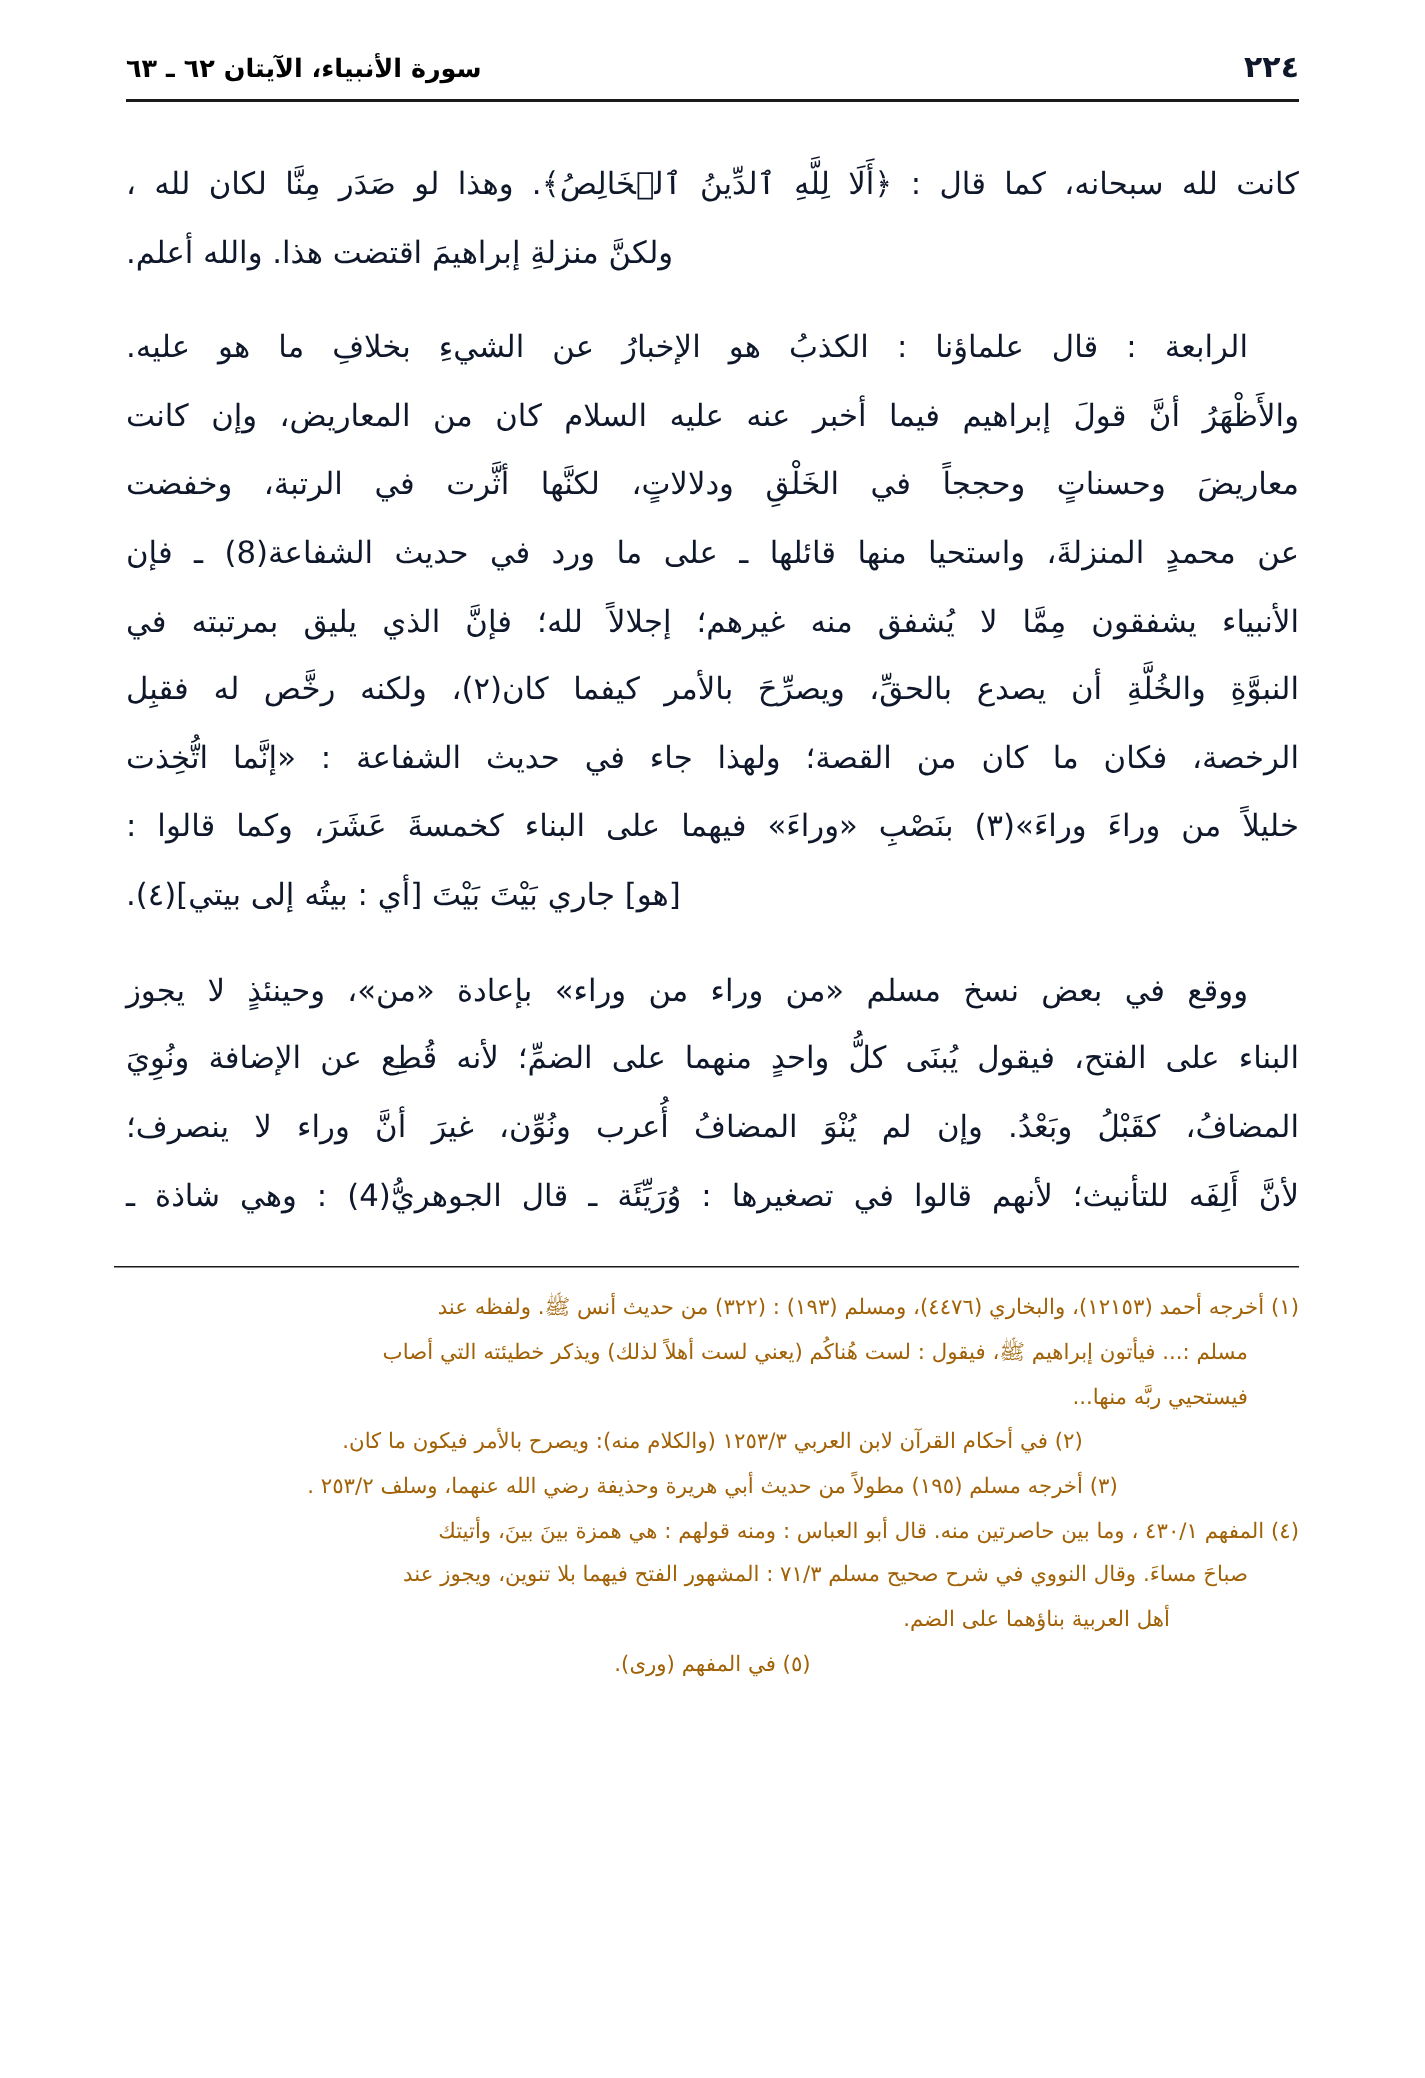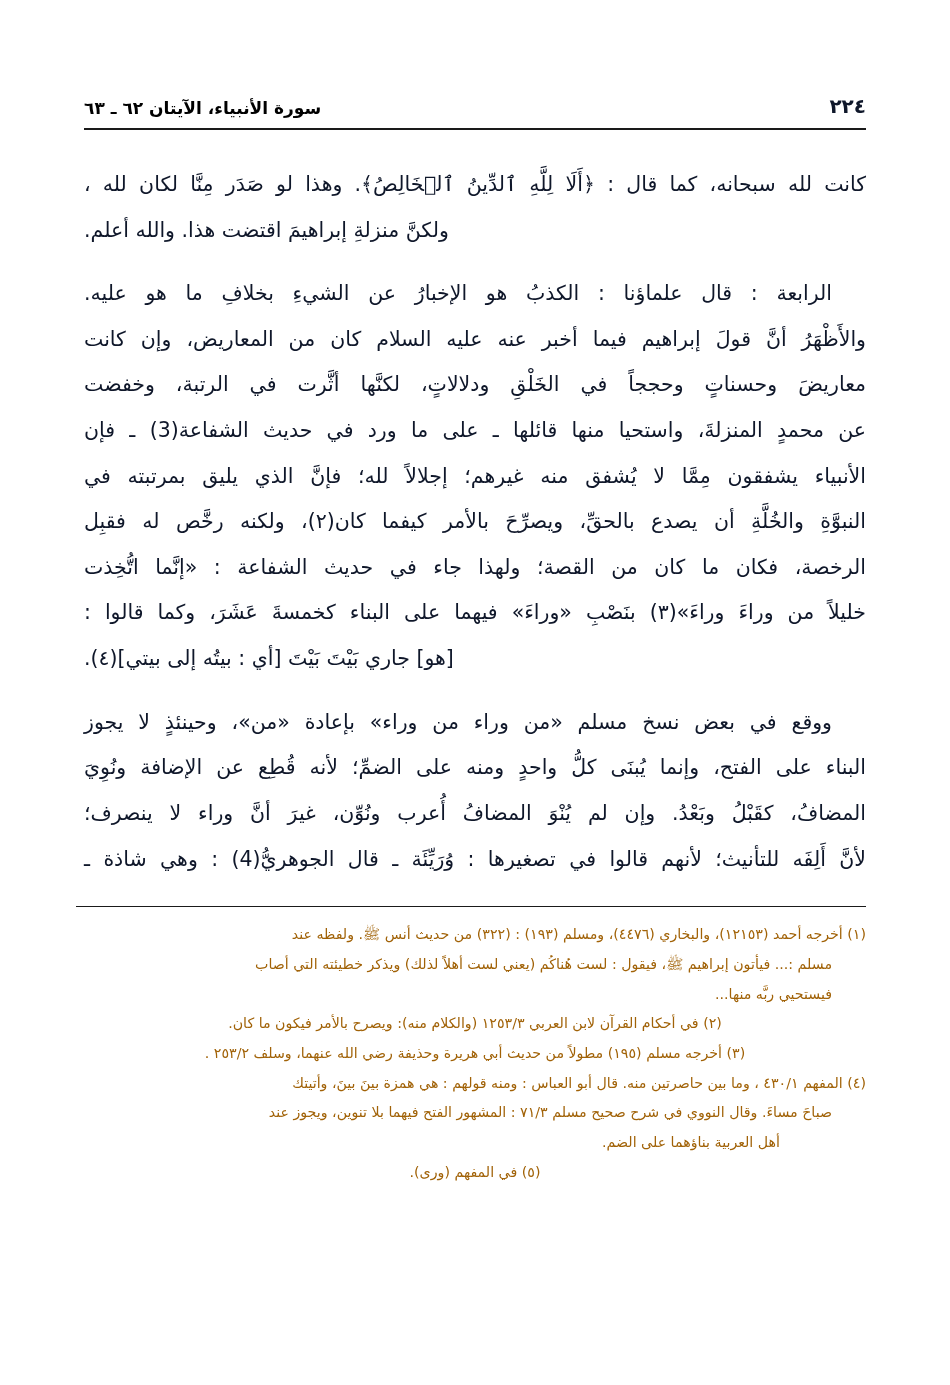--- a/index.html
+++ b/index.html
@@ -12,21 +12,21 @@
     height: 1385px;
     font-family: "DejaVu Sans", "Liberation Sans", sans-serif;
     color: #111111;
     position: relative;
     overflow: hidden;
   }
   .page {
     width: 950px;
     height: 1385px;
     box-sizing: border-box;
-    padding: 94px 84px 30px 84px;
+    padding: 32px 84px 30px 84px;
     position: relative;
   }
 
   
   .header {
     display: flex;
     flex-direction: row-reverse;
     justify-content: space-between;
     align-items: flex-end;
     margin-bottom: 6px;
@@ -113,29 +113,29 @@
   <hr class="header-rule">
 
   <div class="body-text">
 
     <p>كانت لله سبحانه، كما قال : ﴿أَلَا لِلَّهِ ٱلدِّينُ ٱلۡخَالِصُ﴾. وهذا لو صَدَر مِنَّا لكان لله ،</p>
     <p class="last-line-left">ولكنَّ منزلةِ إبراهيمَ اقتضت هذا. والله أعلم.</p>
 
     <p class="para-gap para-indent">الرابعة : قال علماؤنا : الكذبُ هو الإخبارُ عن الشيءِ بخلافِ ما هو عليه.</p>
     <p>والأَظْهَرُ أنَّ قولَ إبراهيم فيما أخبر عنه عليه السلام كان من المعاريض، وإن كانت</p>
     <p>معاريضَ وحسناتٍ وحججاً في الخَلْقِ ودلالاتٍ، لكنَّها أثَّرت في الرتبة، وخفضت</p>
-    <p>عن محمدٍ المنزلةَ، واستحيا منها قائلها ـ على ما ورد في حديث الشفاعة(3) ـ فإن</p>
+    <p>عن محمدٍ المنزلةَ، واستحيا منها قائلها ـ على ما ورد في حديث الشفاعة(8) ـ فإن</p>
     <p>الأنبياء يشفقون مِمَّا لا يُشفق منه غيرهم؛ إجلالاً لله؛ فإنَّ الذي يليق بمرتبته في</p>
     <p>النبوَّةِ والخُلَّةِ أن يصدع بالحقِّ، ويصرِّحَ بالأمر كيفما كان(٢)، ولكنه رخَّص له فقبِل</p>
     <p>الرخصة، فكان ما كان من القصة؛ ولهذا جاء في حديث الشفاعة : «إنَّما اتُّخِذت</p>
     <p>خليلاً من وراءَ وراءَ»(٣) بنَصْبِ «وراءَ» فيهما على البناء كخمسةَ عَشَرَ، وكما قالوا :</p>
     <p class="last-line-left">[هو] جاري بَيْتَ بَيْتَ [أي : بيتُه إلى بيتي](٤).</p>
 
     <p class="para-gap para-indent">ووقع في بعض نسخ مسلم «من وراء من وراء» بإعادة «من»، وحينئذٍ لا يجوز</p>
-    <p>البناء على الفتح، وإنما يُبنَى كلُّ واحدٍ ومنه على الضمِّ؛ لأنه قُطِع عن الإضافة ونُوِيَ</p>
+    <p>البناء على الفتح، فيقول يُبنَى كلُّ واحدٍ منهما على الضمِّ؛ لأنه قُطِع عن الإضافة ونُوِيَ</p>
     <p>المضافُ، كقَبْلُ وبَعْدُ. وإن لم يُنْوَ المضافُ أُعرب ونُوِّن، غيرَ أنَّ وراء لا ينصرف؛</p>
     <p>لأنَّ أَلِفَه للتأنيث؛ لأنهم قالوا في تصغيرها : وُرَيِّئَة ـ قال الجوهريُّ(4) : وهي شاذة ـ</p>
 
   </div>
 
   <hr class="fn-rule">
 
   <div class="footnotes">
 
     <p>

